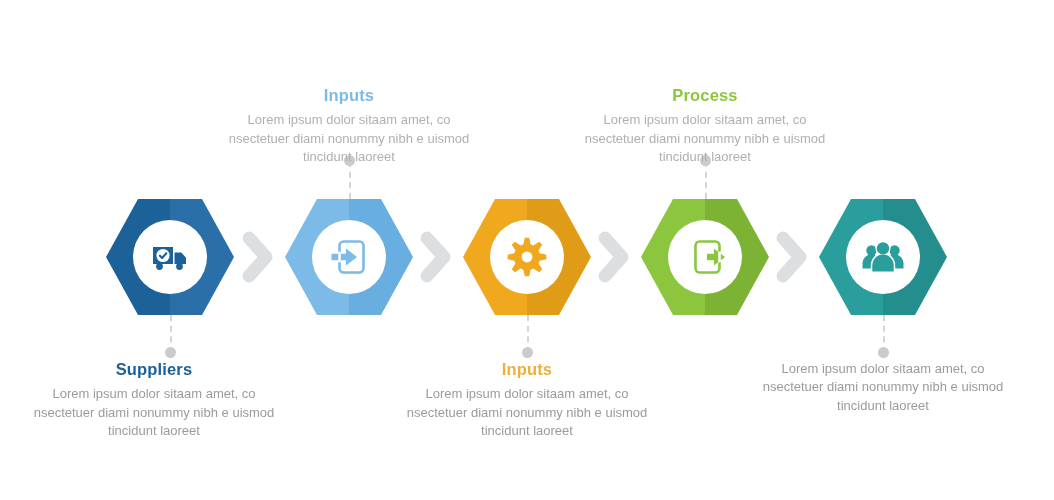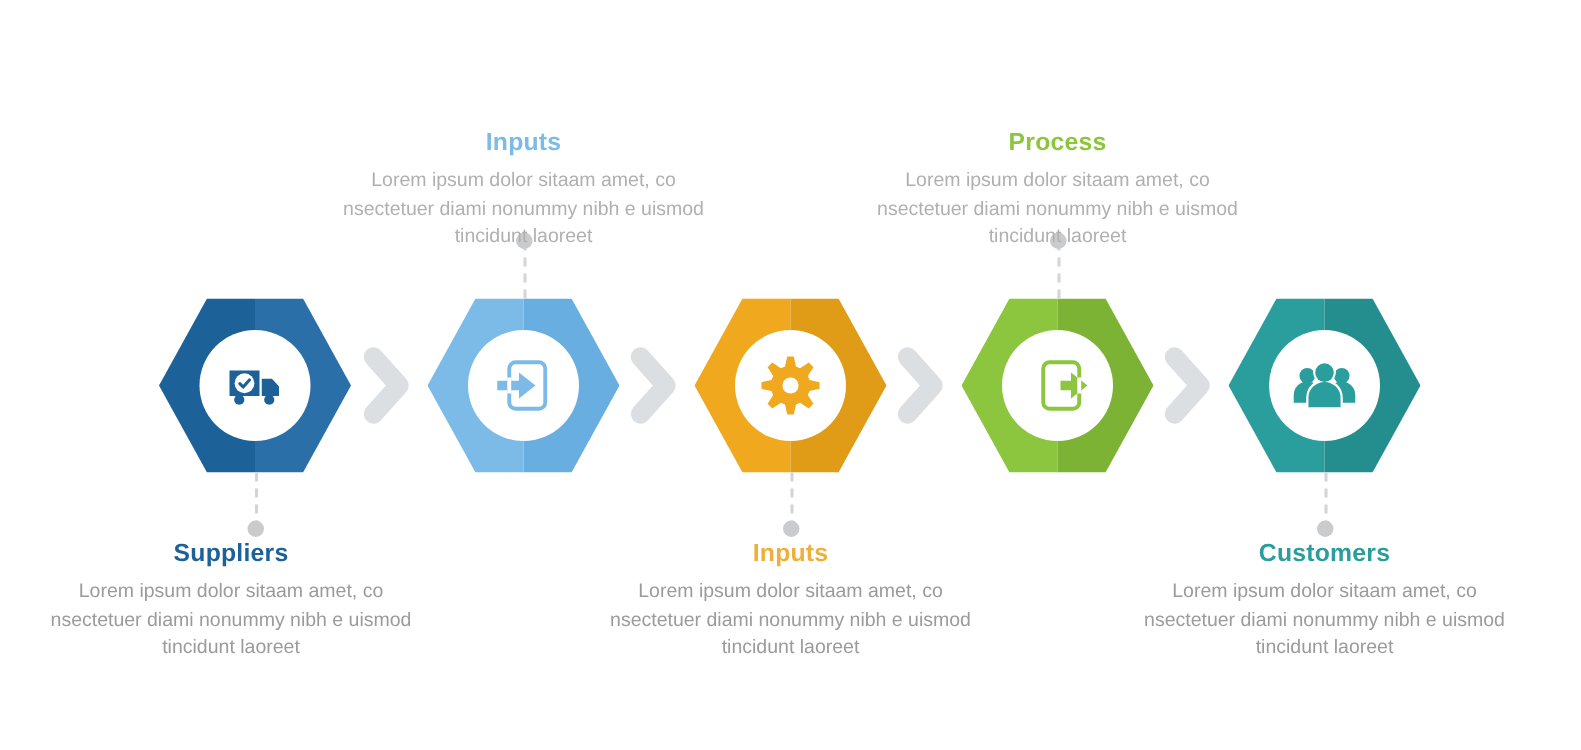--- a/index.html
+++ b/index.html
@@ -226,21 +226,20 @@
               <circle cx="22" cy="13.4" r="6.2" fill="#2a9d9d"></circle>
               <path d="M11.3 36.5 v-6.2 a10.7 10.7 0 0 1 21.4 0 v6.2 z" fill="#2a9d9d"></path>
             </svg>
           </span>
         </div>
       </div>
     </div>
     <div class="stem" style="left: 883px; top: 315px; height: 38px;"></div>
     <div class="stem-dot" style="left: 878px; top: 347px;"></div>
     <div class="textblock below" style="left: 753px; top: 360px;">
-      <div class="tb-title" style="color: rgb(42, 157, 157);">Customers</div>
       <div class="tb-desc">Lorem ipsum dolor sitaam amet, co nsectetuer diami nonummy  nibh e uismod tincidunt laoreet</div>
     </div>
     <div class="chevron" style="left: 237.5px; top: 231px;"><svg viewBox="0 0 44 52" width="44" height="52">
         <path d="M11 7 L28 26 L11 45" fill="none" stroke="#dcdfe1" stroke-width="13" stroke-linecap="round" stroke-linejoin="round"></path>
       </svg></div>
     <div class="chevron" style="left: 416px; top: 231px;"><svg viewBox="0 0 44 52" width="44" height="52">
         <path d="M11 7 L28 26 L11 45" fill="none" stroke="#dcdfe1" stroke-width="13" stroke-linecap="round" stroke-linejoin="round"></path>
       </svg></div>
     <div class="chevron" style="left: 594px; top: 231px;"><svg viewBox="0 0 44 52" width="44" height="52">
         <path d="M11 7 L28 26 L11 45" fill="none" stroke="#dcdfe1" stroke-width="13" stroke-linecap="round" stroke-linejoin="round"></path>

